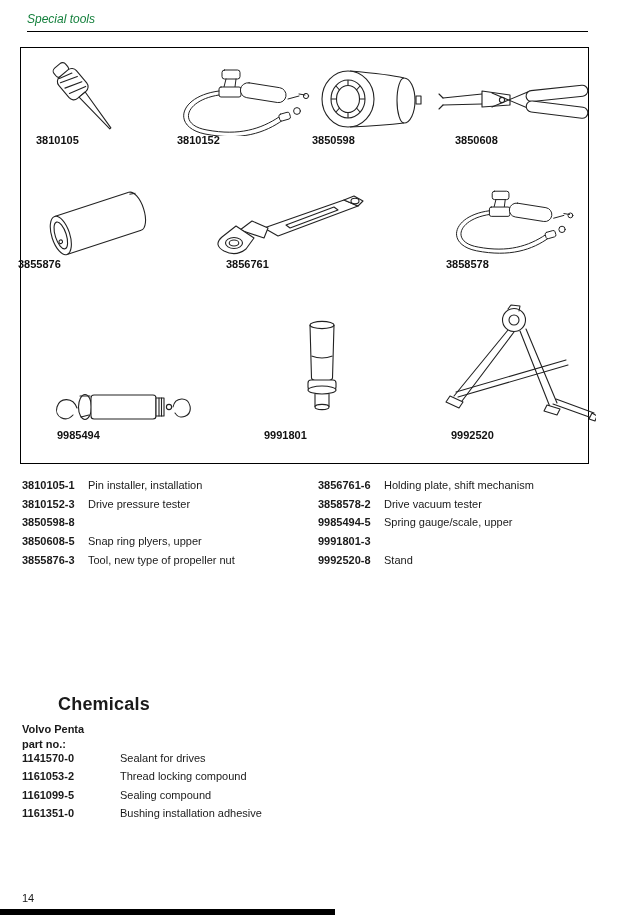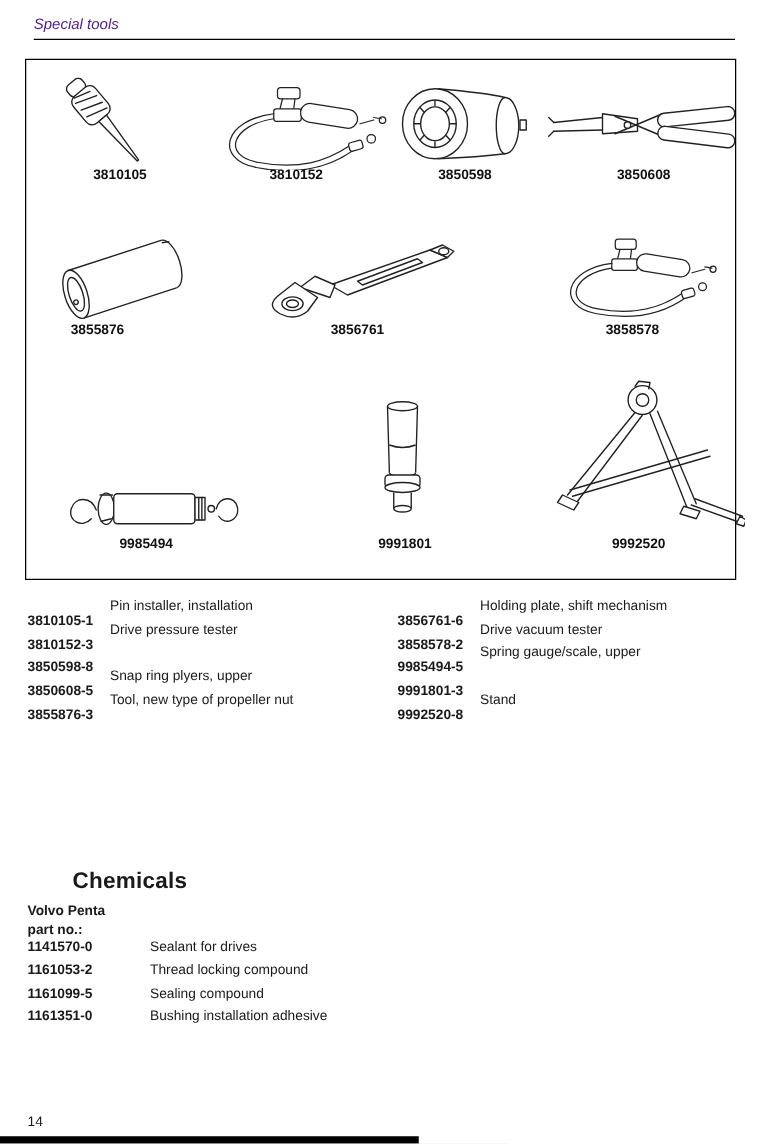--- a/index.html
+++ b/index.html
@@ -1,31 +1,31 @@
 <!DOCTYPE html>
 <html><head>
 <meta charset="utf-8">
 <style>
   html,body { margin:0; padding:0; background:#e8e8e8; }
   .page {
     width:626px; height:915px; position:relative; background:#ffffff;
     margin:0 auto; overflow:hidden;
     font-family:"Liberation Sans", sans-serif; color:#1a1a1a;
   }
-  .header-title { position:absolute; left:27px; top:12px; font-style:italic; font-size:12px; color:#4c1d95; }
+  .header-title { position:absolute; left:27px; top:12px; font-style:italic; font-size:12px; color:#15803d; }
   .header-rule  { position:absolute; left:27px; top:31px; width:561px; border-top:1.4px solid #000; }
   .tools-box    { position:absolute; left:20px; top:47px; width:569px; height:417px; border:1.3px solid #000; box-sizing:border-box; }
   .fig        { position:absolute; }
   .fig svg    { display:block; }
-  .fig-label  { position:absolute; width:120px; text-align:center; font-weight:bold; font-size:11px; color:#111; }
+  .fig-label  { position:absolute; width:120px; font-weight:bold; font-size:11px; color:#111; }
   .tool-list  { position:absolute; top:479px; font-size:11px; }
   .col-left   { left:22px;  width:290px; }
   .col-right  { left:318px; width:290px; }
   .tl-row     { height:18.7px; display:flex; align-items:flex-start; }
-  .tl-part    { width:66px; flex:none; font-weight:bold;margin-top:12px; }
+  .tl-part    { width:66px; flex:none; font-weight:bold; }
   .tl-desc    { flex:1; }
   .chem-heading { position:absolute; left:22px; top:694px; font-size:18px; font-weight:bold; letter-spacing:0.2px;margin-left:36px; }
   .chem-brand   { position:absolute; left:22px; top:722px; font-size:11px; font-weight:bold; line-height:14.5px; }
   .chem-list    { position:absolute; left:22px; top:752px; font-size:11px; }
   .chem-row     { height:18.3px; display:flex; }
   .chem-part    { width:98px; flex:none; font-weight:bold; }
   .page-number  { position:absolute; left:22px; top:892px; font-size:11px; }
   .bottom-bar   { position:absolute; left:0; bottom:0; width:335px; height:6px; background:#000; }
   svg * { vector-effect:non-scaling-stroke; }
 </style>

